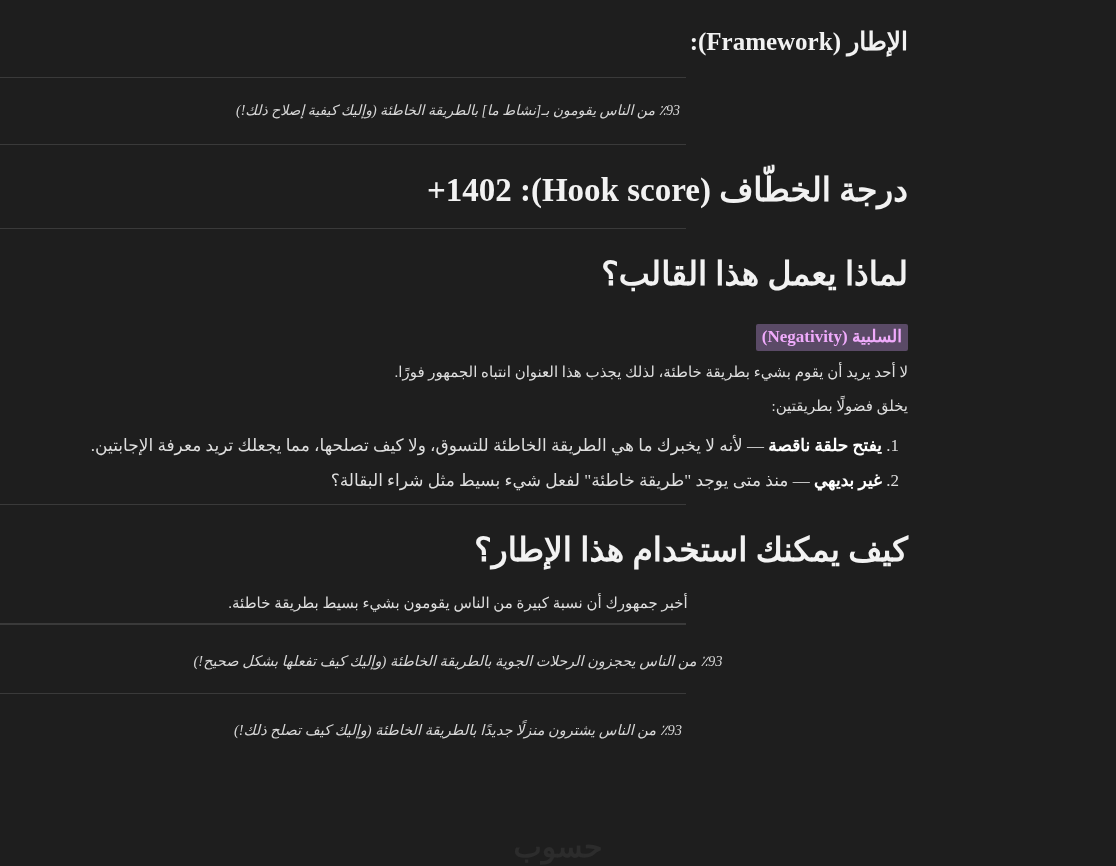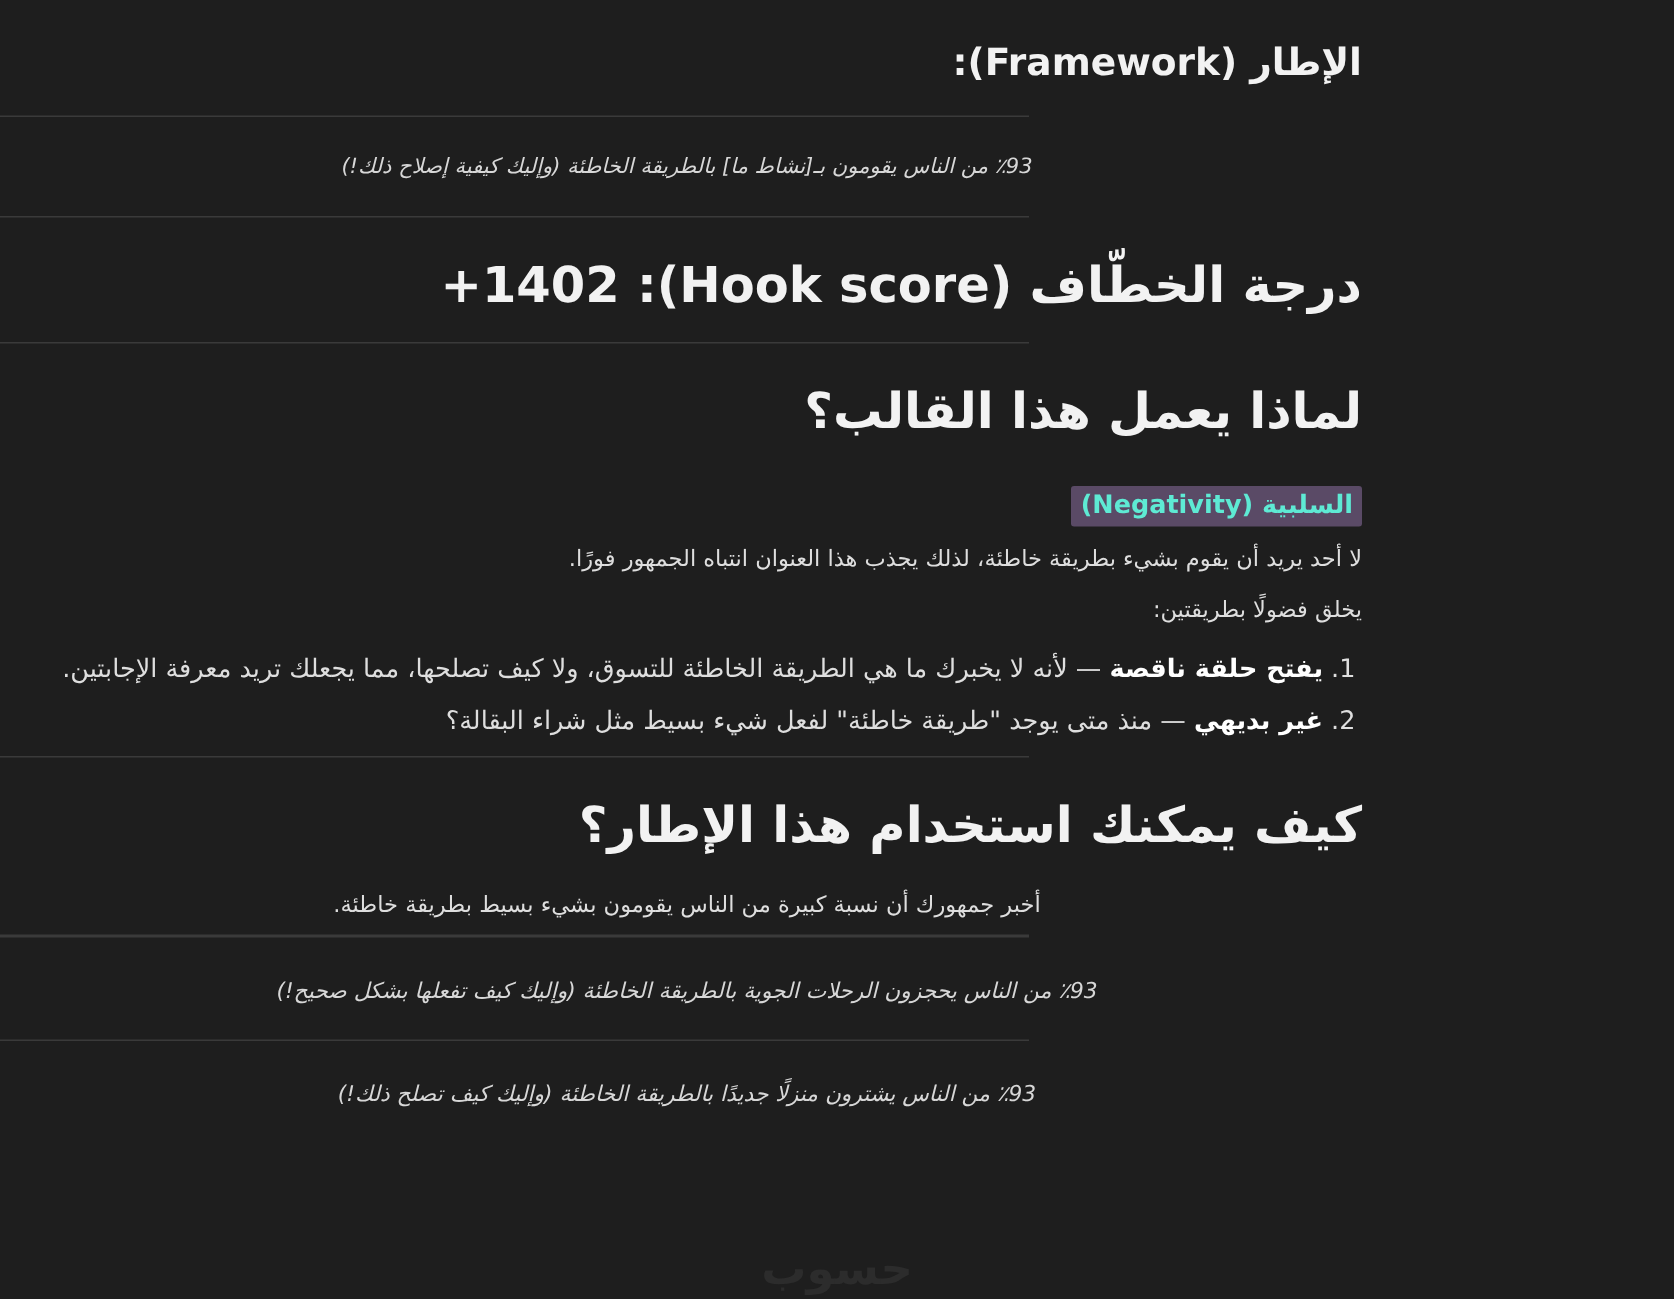--- a/index.html
+++ b/index.html
@@ -1,15 +1,15 @@
 <!DOCTYPE html>
 <html lang="ar" dir="rtl"><head>
 <meta charset="utf-8">
 <style>
-  * { box-sizing: border-box; }
+  * { box-sizing: border-box; font-family: Liberation Serif, serif; }
   html, body {
     margin: 0;
     padding: 0;
     background: #1e1e1e;
     width: 1116px;
     height: 866px;
     overflow: hidden;
     font-family: "DejaVu Sans", "Liberation Sans", sans-serif;
   }
   #page {
@@ -55,21 +55,21 @@
     font-style: italic;
     font-size: 14px;
     color: #d7d7d7;
     line-height: 1.6;
     padding: 22px 0 22px 0;
   }
   .label-hl {
     display: inline-block;
     font-size: 17px;
     font-weight: bold;
-    color: #5eead4;
+    color: #f0abfc;
     background: #5a4a66;
     padding: 2px 6px 3px 6px;
     border-radius: 2px;
     line-height: 1.3;
   }
   .label-hl.curiosity {
     background: #4f4a42;
   }
   .label-wrap { padding: 12px 0 6px 0; }
   .para {

